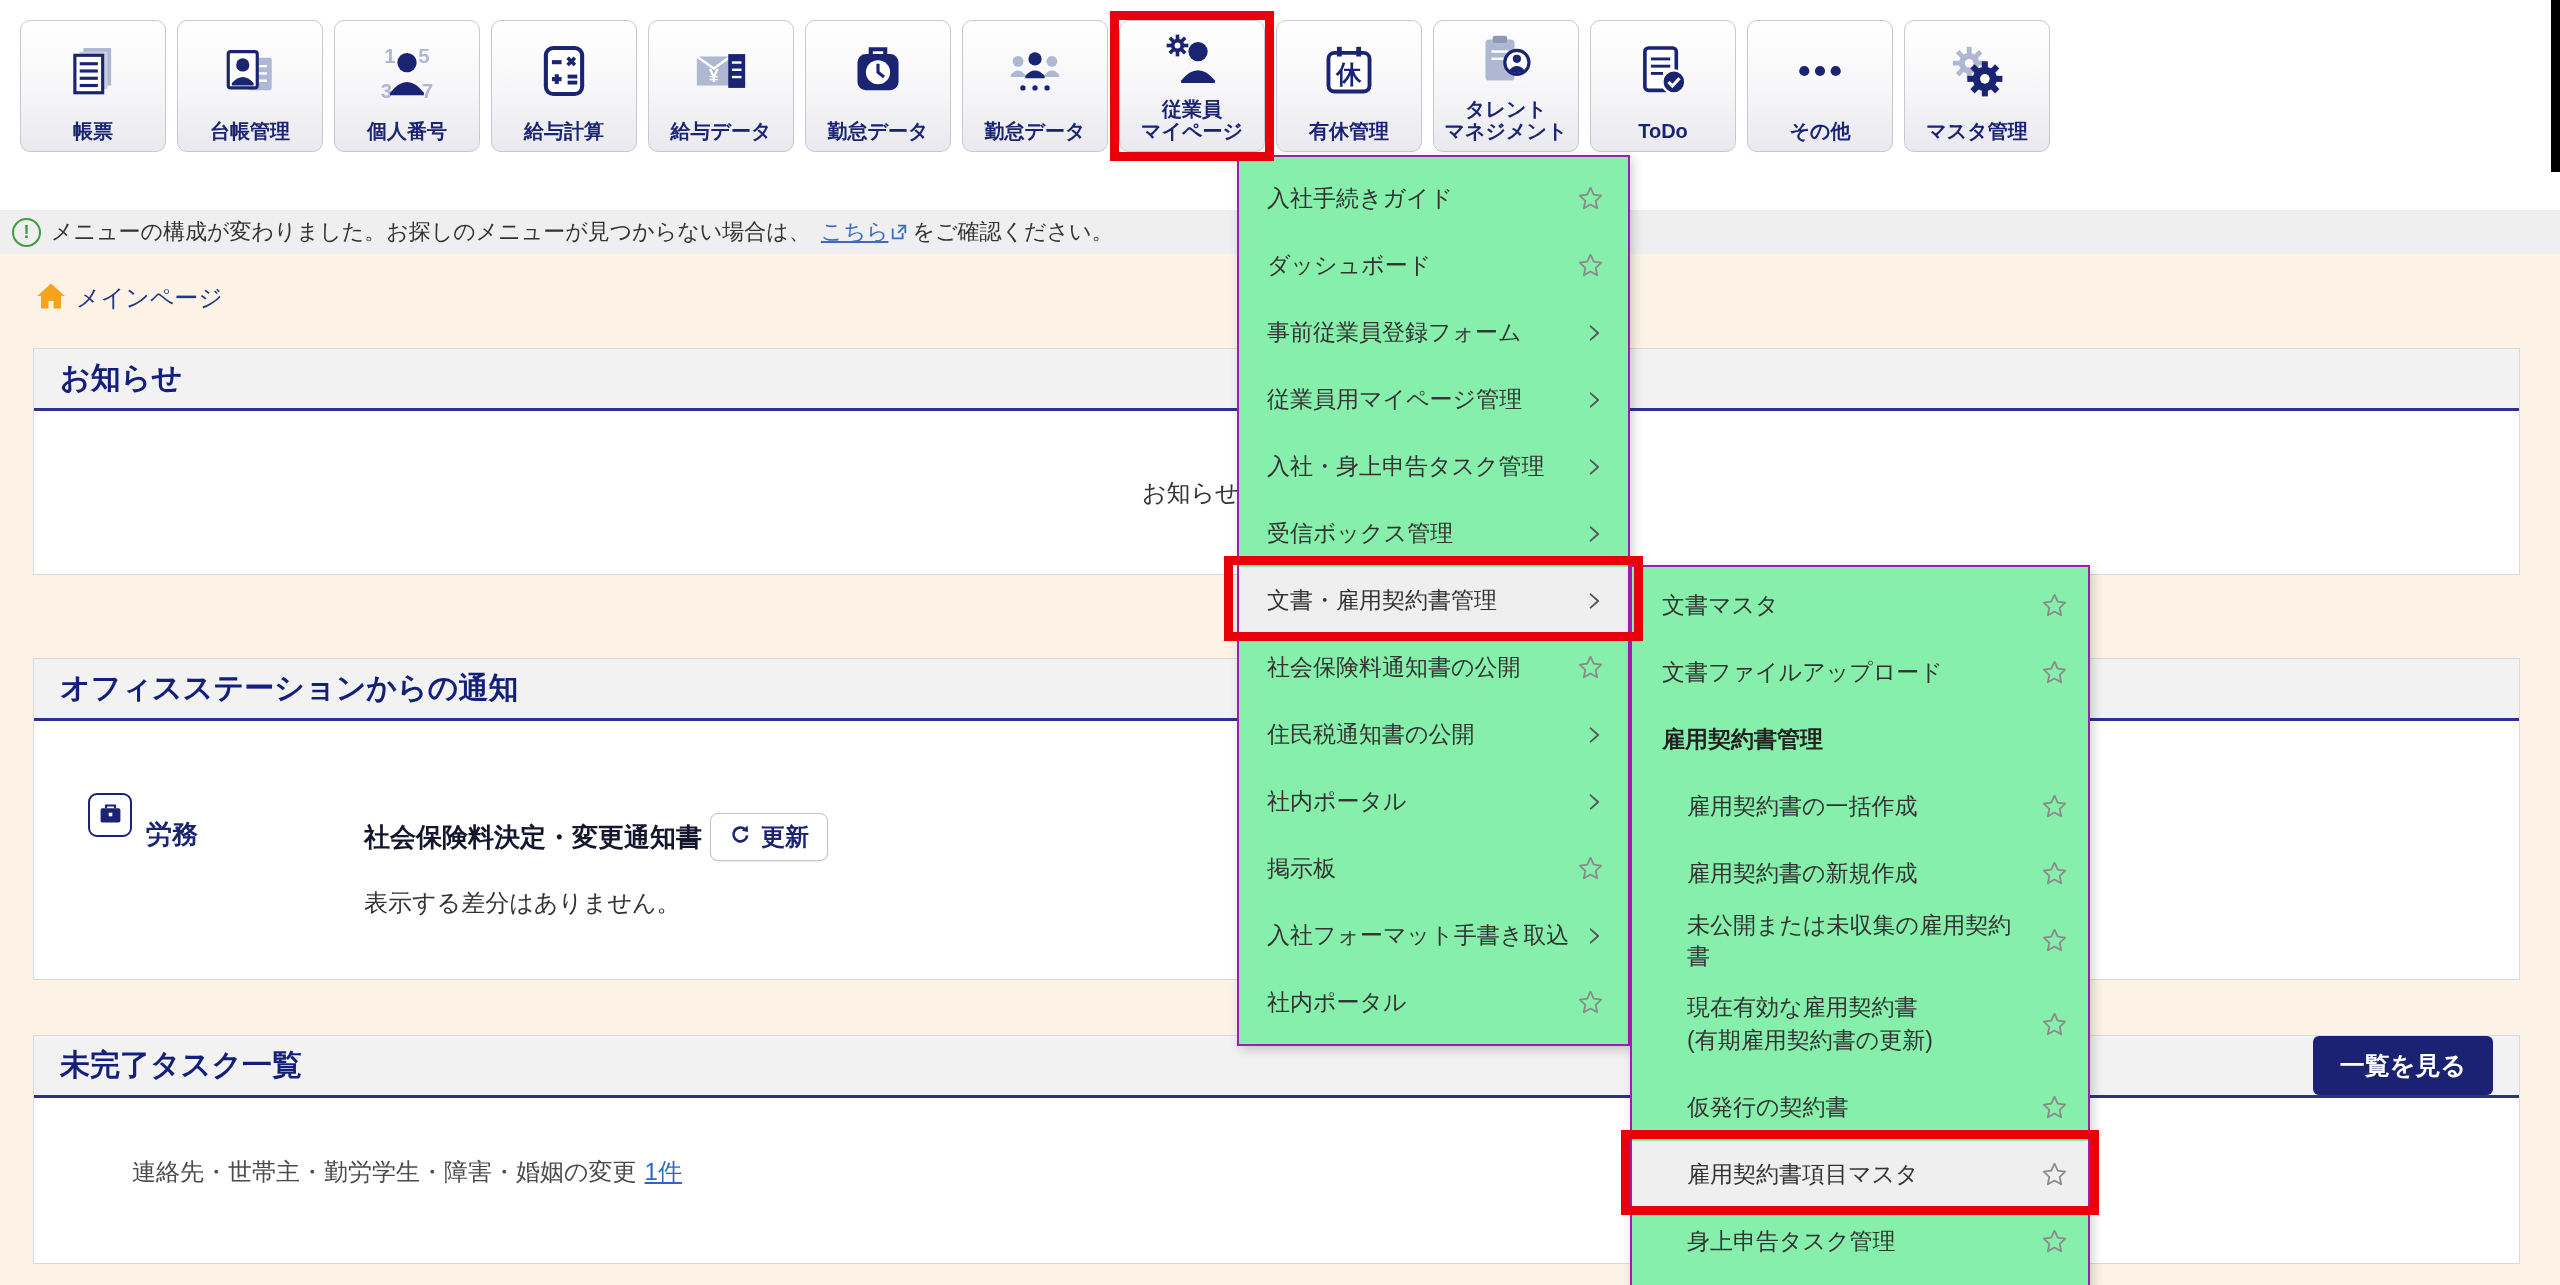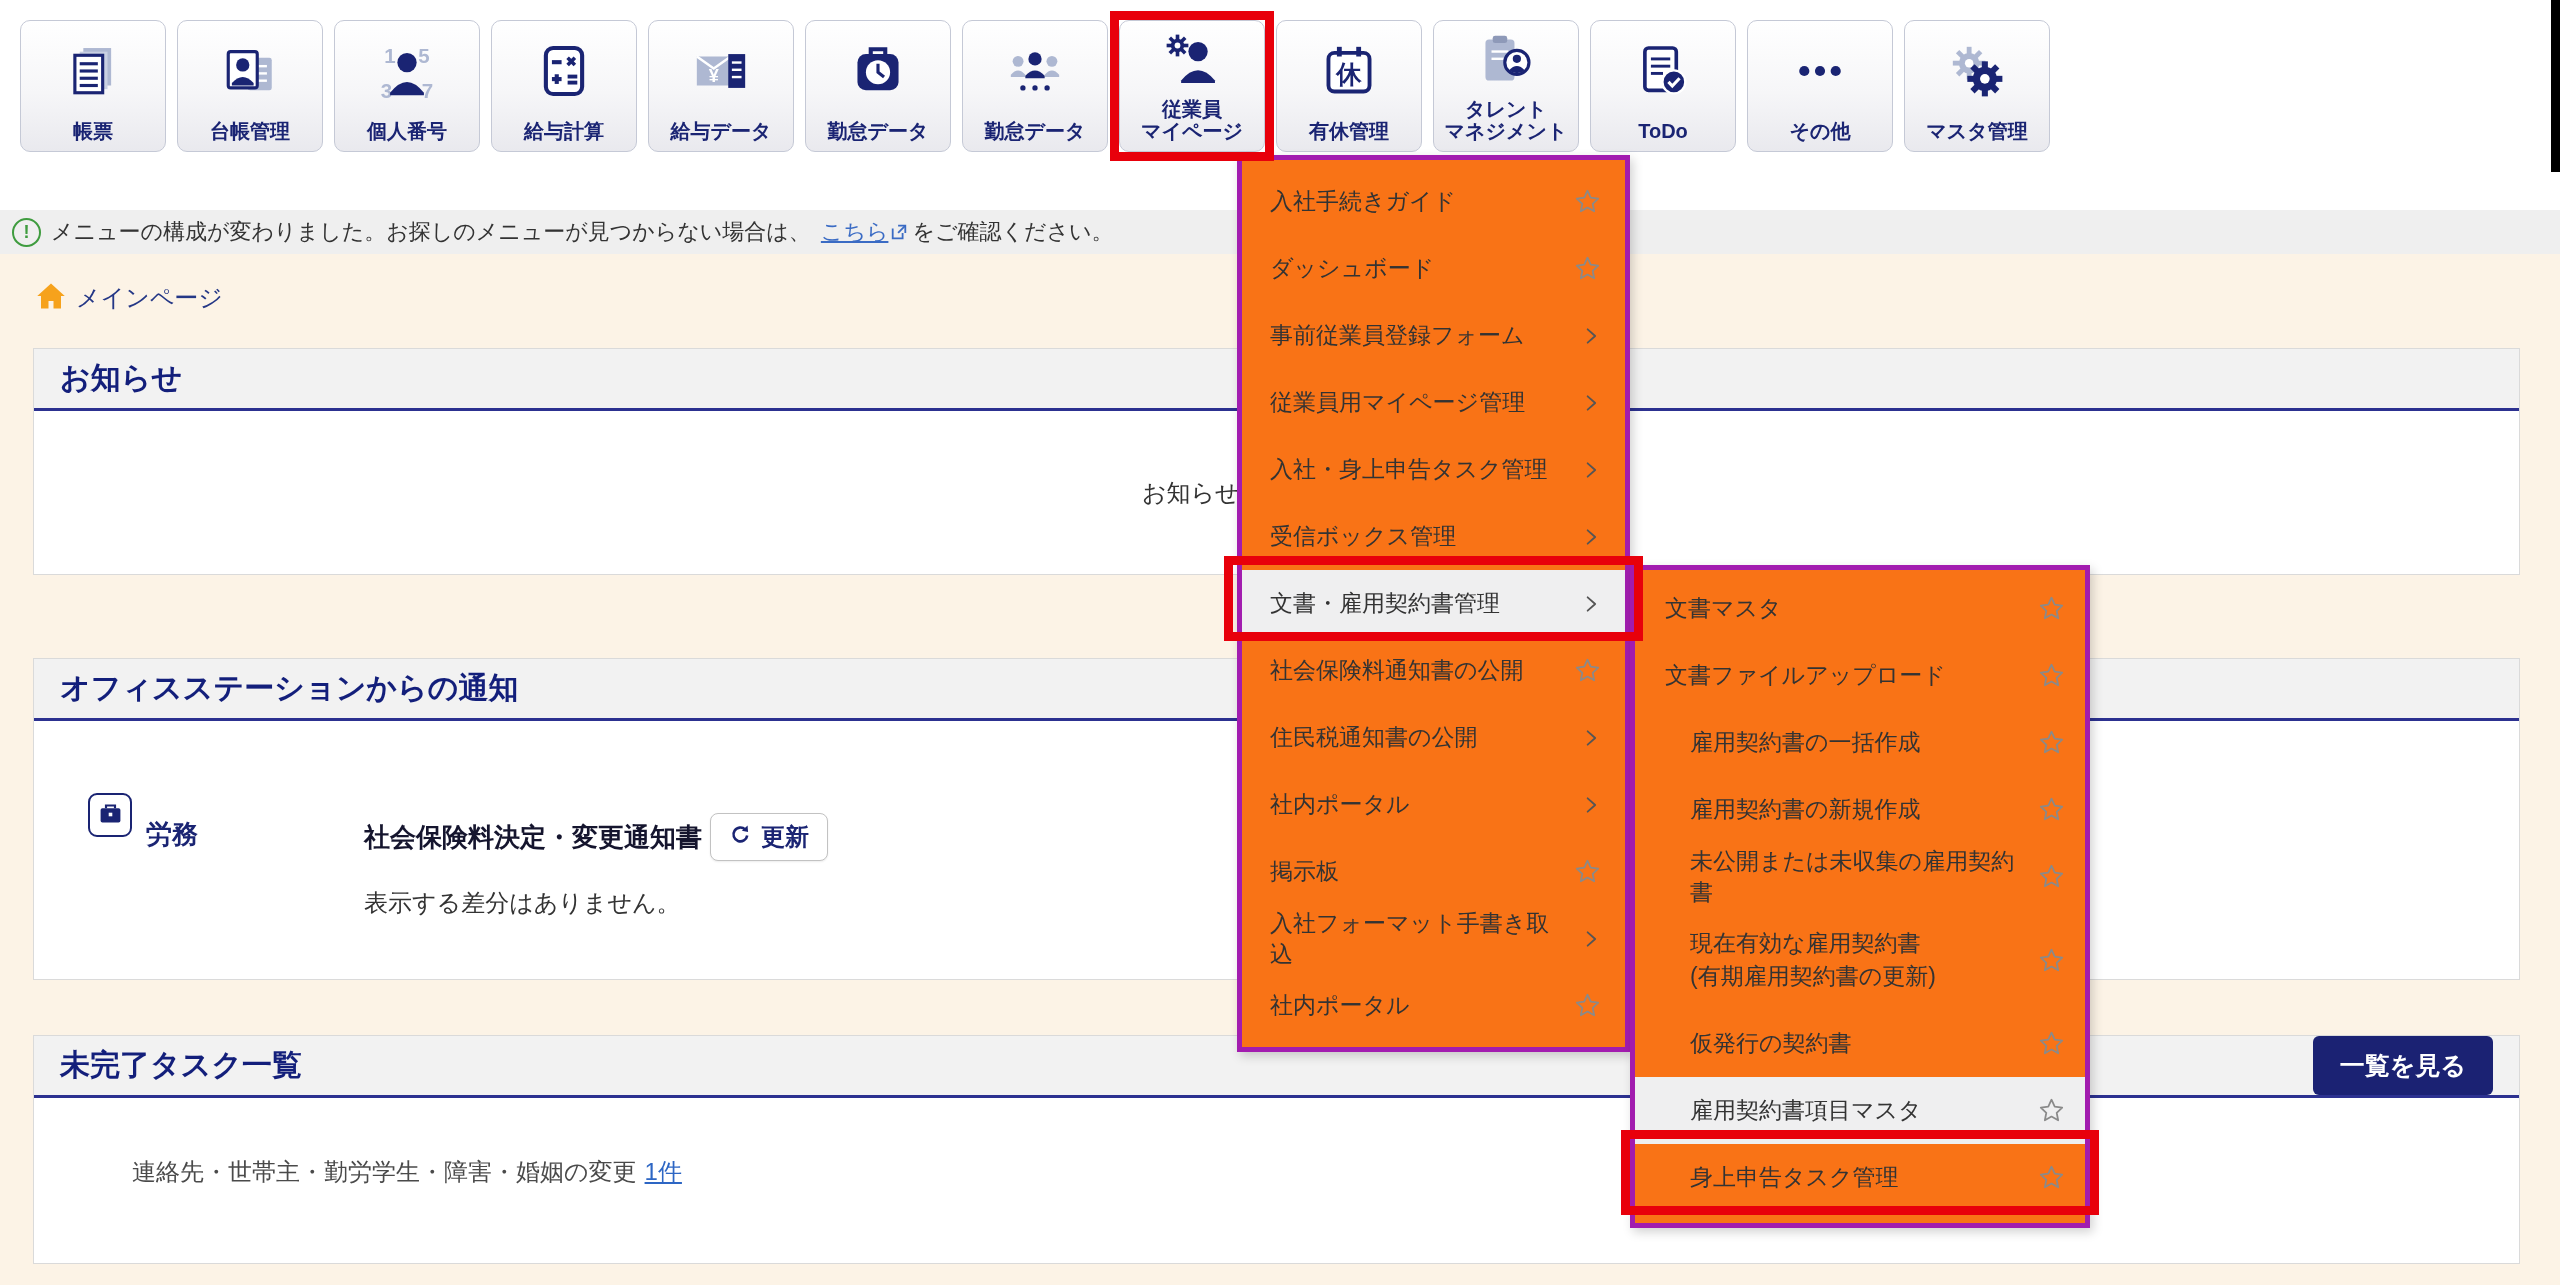--- a/index.html
+++ b/index.html
@@ -67,21 +67,21 @@
   }
   .notify-empty{font-size:24px;color:#333;margin-top:26px;}
   #panel-tasks{margin-top:55px;}
   #panel-tasks .body{height:165px;box-sizing:border-box;padding:58px 0 0 98px;font-size:24px;color:#4a4a4a;}
   .task-link{color:#2d66c4;text-decoration:underline;cursor:pointer;margin-left:8px;}
   .view-all-btn{
     background:#1b2273;color:#fff;font-size:25px;font-weight:bold;border:none;border-radius:6px;
     padding:13px 27px;cursor:pointer;
   }
   
-  .menu{position:absolute;background:#f97316;border:5px solid #a21caf;box-shadow:3px 4px 10px rgba(0,0,0,.18);box-sizing:border-box;}
+  .menu{position:absolute;background:#86efac;border:2px solid #a21caf;box-shadow:3px 4px 10px rgba(0,0,0,.18);box-sizing:border-box;}
   #menu-mypage{left:1237px;top:155px;width:393px;padding:8px 0;z-index:10;}
   #submenu-docs{left:1630px;top:565px;width:460px;padding:5px 0 12px;z-index:12;}
   .m-item{
     min-height:67px;display:flex;align-items:center;justify-content:space-between;
     padding:0 24px 0 28px;font-size:23px;color:#333;cursor:pointer;box-sizing:border-box;
   }
   #submenu-docs .m-item{padding:0 20px 0 30px;font-size:23px;}
   #submenu-docs .m-item.indent{padding-left:55px;}
   .m-item.group-header .m-label{font-weight:bold;color:#222;}
   .m-item.two-line{height:100px;}
@@ -498,20 +498,24 @@
       </span>
   </div>
     <div class="m-item">
     <span class="m-label">文書ファイルアップロード</span>
     <span class="m-trail">
         <svg viewBox="0 0 26 26" width="27" height="27">
           <path d="M13 2.6 l3.1 6.7 7.2 .9 -5.3 5 1.4 7.2 -6.4 -3.6 -6.4 3.6 1.4 -7.2 -5.3 -5 7.2 -.9 z" fill="none" stroke="#8a8a8a" stroke-width="1.7" stroke-linejoin="round"></path>
         </svg>
       </span>
   </div>
+    <div class="m-item group-header">
+    <span class="m-label">雇用契約書管理</span>
+
+  </div>
     <div class="m-item indent">
     <span class="m-label">雇用契約書の一括作成</span>
     <span class="m-trail">
         <svg viewBox="0 0 26 26" width="27" height="27">
           <path d="M13 2.6 l3.1 6.7 7.2 .9 -5.3 5 1.4 7.2 -6.4 -3.6 -6.4 3.6 1.4 -7.2 -5.3 -5 7.2 -.9 z" fill="none" stroke="#8a8a8a" stroke-width="1.7" stroke-linejoin="round"></path>
         </svg>
       </span>
   </div>
     <div class="m-item indent">
     <span class="m-label">雇用契約書の新規作成</span>

